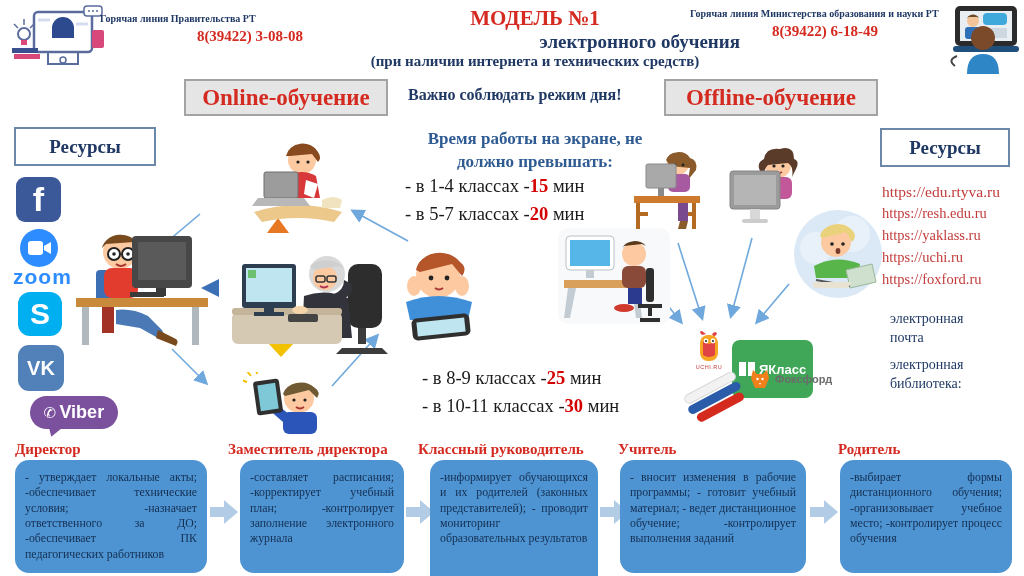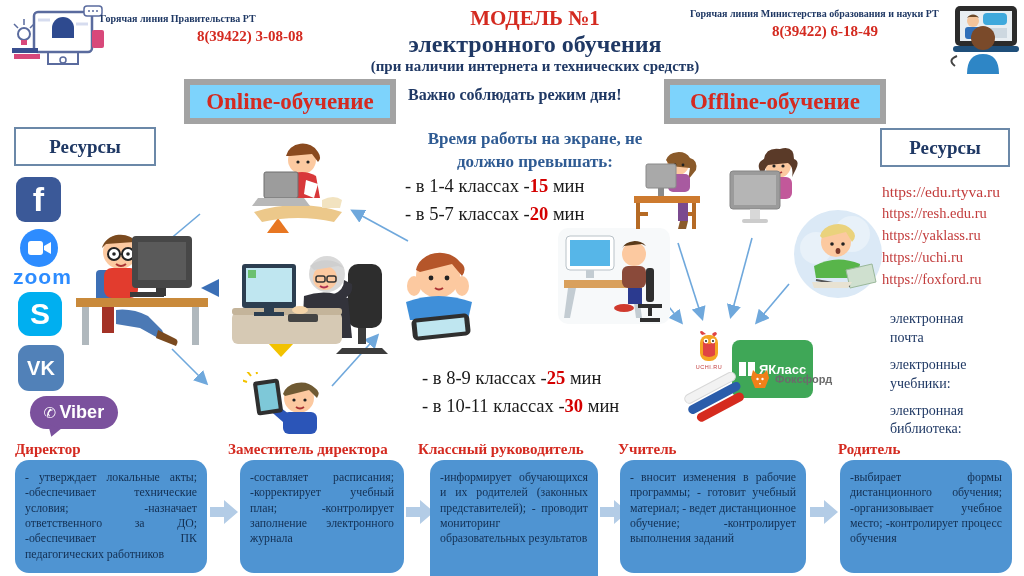--- a/index.html
+++ b/index.html
@@ -4,23 +4,23 @@
 <style>
   html,body{margin:0;padding:0;background:#fff;}
   .canvas{position:relative;width:1024px;height:576px;background:#fff;overflow:hidden;
           font-family:"Liberation Serif","DejaVu Serif",serif;color:#1f3864;}
   .abs{position:absolute;}
   .ctr{text-align:center;}
   
   .hotline-title{font-size:10px;font-weight:bold;color:#1f3864;line-height:1.25;text-align:left;}
   .hotline-phone{font-size:15px;font-weight:bold;color:#d42a20;text-align:center;margin-top:2px;}
   .title1{font-size:21px;font-weight:bold;color:#d42a20;text-align:center;}
-  .title2{font-size:24px;font-weight:bold;color:#1f3864;text-align:center;}
+  .title2{font-size:19px;font-weight:bold;color:#1f3864;text-align:right;}
   .title3{font-size:15px;font-weight:bold;color:#1f3864;text-align:center;}
-  .mode-box{border:6px solid #a3a3a3;background:#7dd3fc;font-size:23px;font-weight:bold;color:#d42a20;
+  .mode-box{border:2px solid #a3a3a3;background:#e5e5e5;font-size:23px;font-weight:bold;color:#d42a20;
             display:flex;align-items:center;justify-content:center;}
   .notice{font-size:16px;font-weight:bold;color:#1f3864;}
   
   .res-box{border:2px solid #6b88a8;background:#fff;font-size:19px;font-weight:bold;color:#1f3864;
            display:flex;align-items:center;justify-content:center;}
   .link{font-size:14.5px;color:#c23b3b;line-height:1.5;display:block;text-decoration:none;}
   .link.first{font-size:15.5px;margin-bottom:0;}
   .extra{font-size:14px;color:#1f3864;line-height:1.35;margin-bottom:8px;}
   
   .st-head{font-size:17px;font-weight:bold;color:#2f5b93;line-height:1.35;}
@@ -156,21 +156,20 @@
   </div>
   <div class="abs" style="left:882px;top:180px;width:140px">
     <a class="link first" href="#">https://edu.rtyva.ru</a>
     <a class="link" href="#">https://resh.edu.ru</a>
     <a class="link" href="#">https://yaklass.ru</a>
     <a class="link" href="#">https://uchi.ru</a>
     <a class="link" href="#">https://foxford.ru</a>
   </div>
   <div class="abs" style="left:890px;top:310px;width:105px">
     <div class="extra">электронная почта</div>
-    <div class="extra">электронные учебники:</div>
     <div class="extra">электронная библиотека:</div>
   </div>
 
   <svg class="abs" style="left:0;top:0;pointer-events:none" width="1024" height="576" viewBox="0 0 1024 576">
     <defs>
       <marker id="ah" markerWidth="9" markerHeight="9" refX="7" refY="4.5" orient="auto">
         <path d="M0 0 L9 4.5 L0 9 z" fill="#6fa8dc"></path>
       </marker>
     </defs>
     <g stroke="#6fa8dc" stroke-width="1.6" fill="none">

